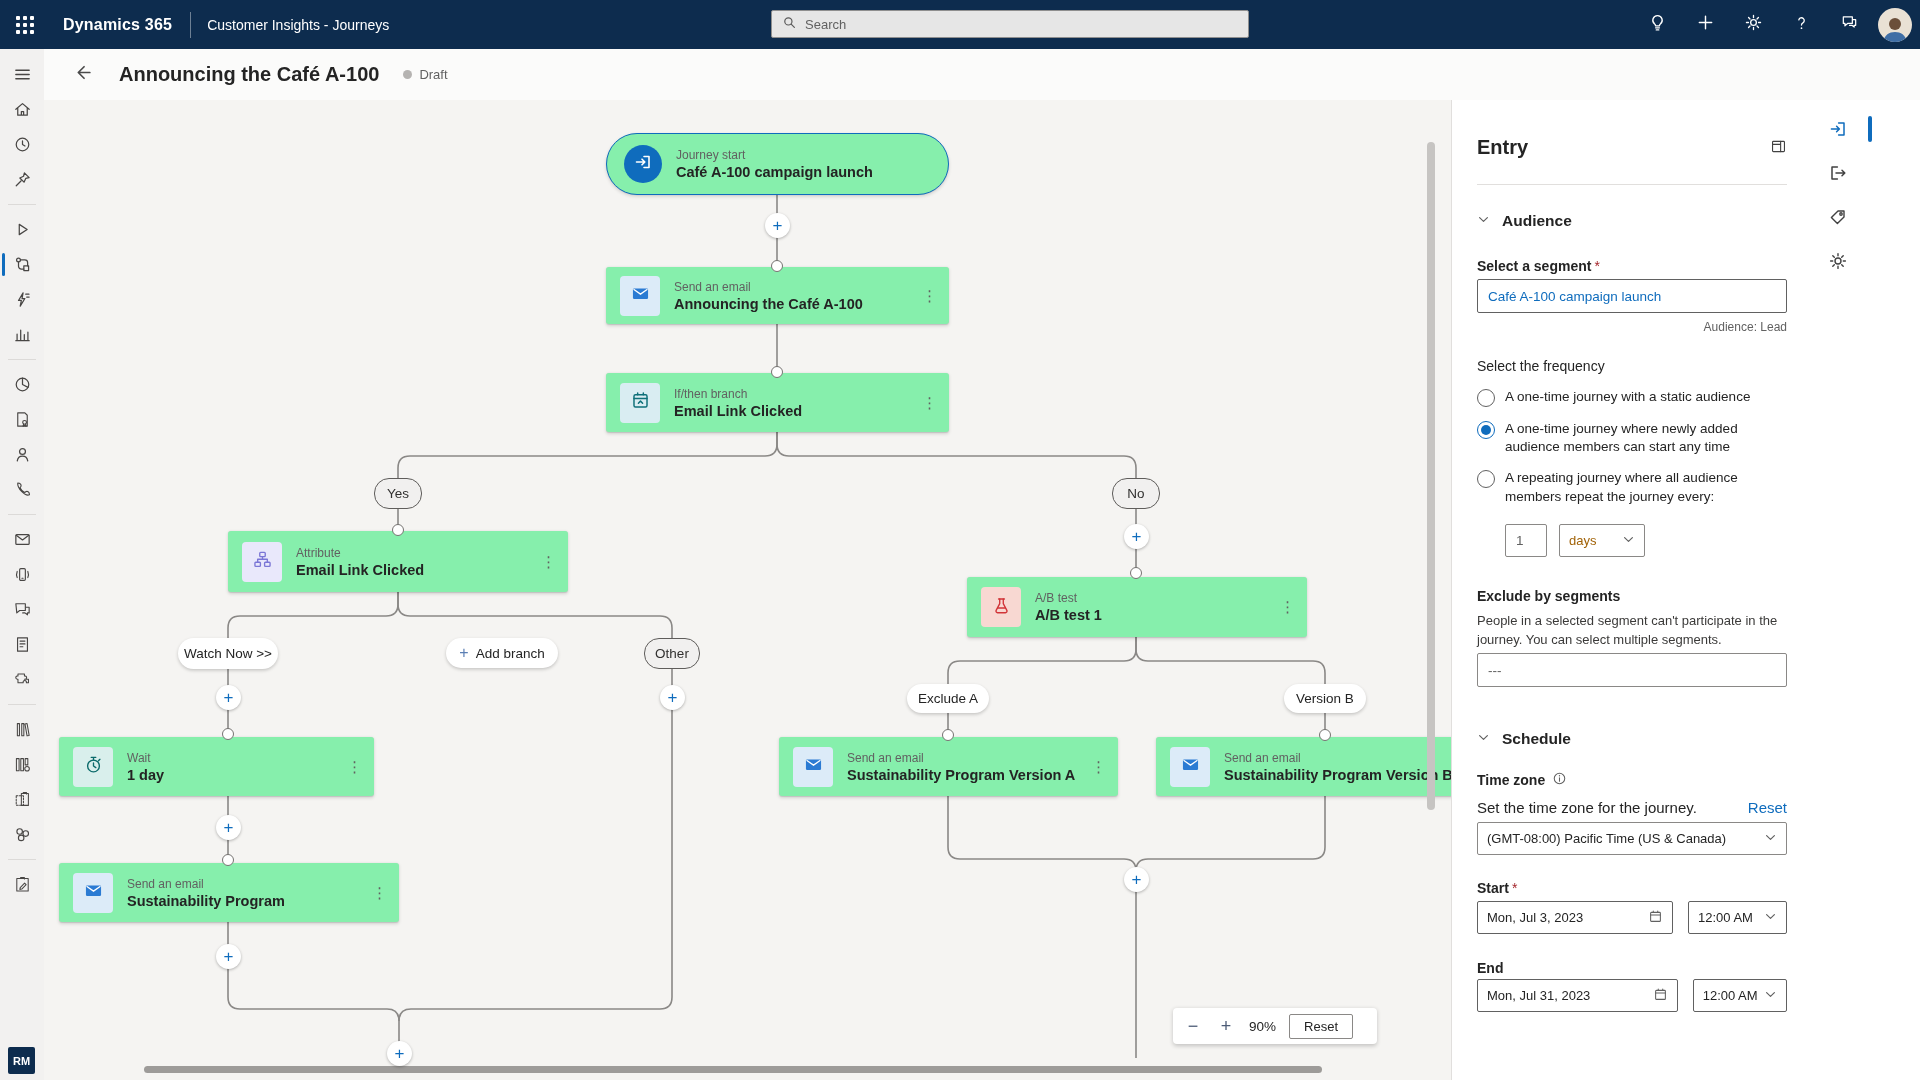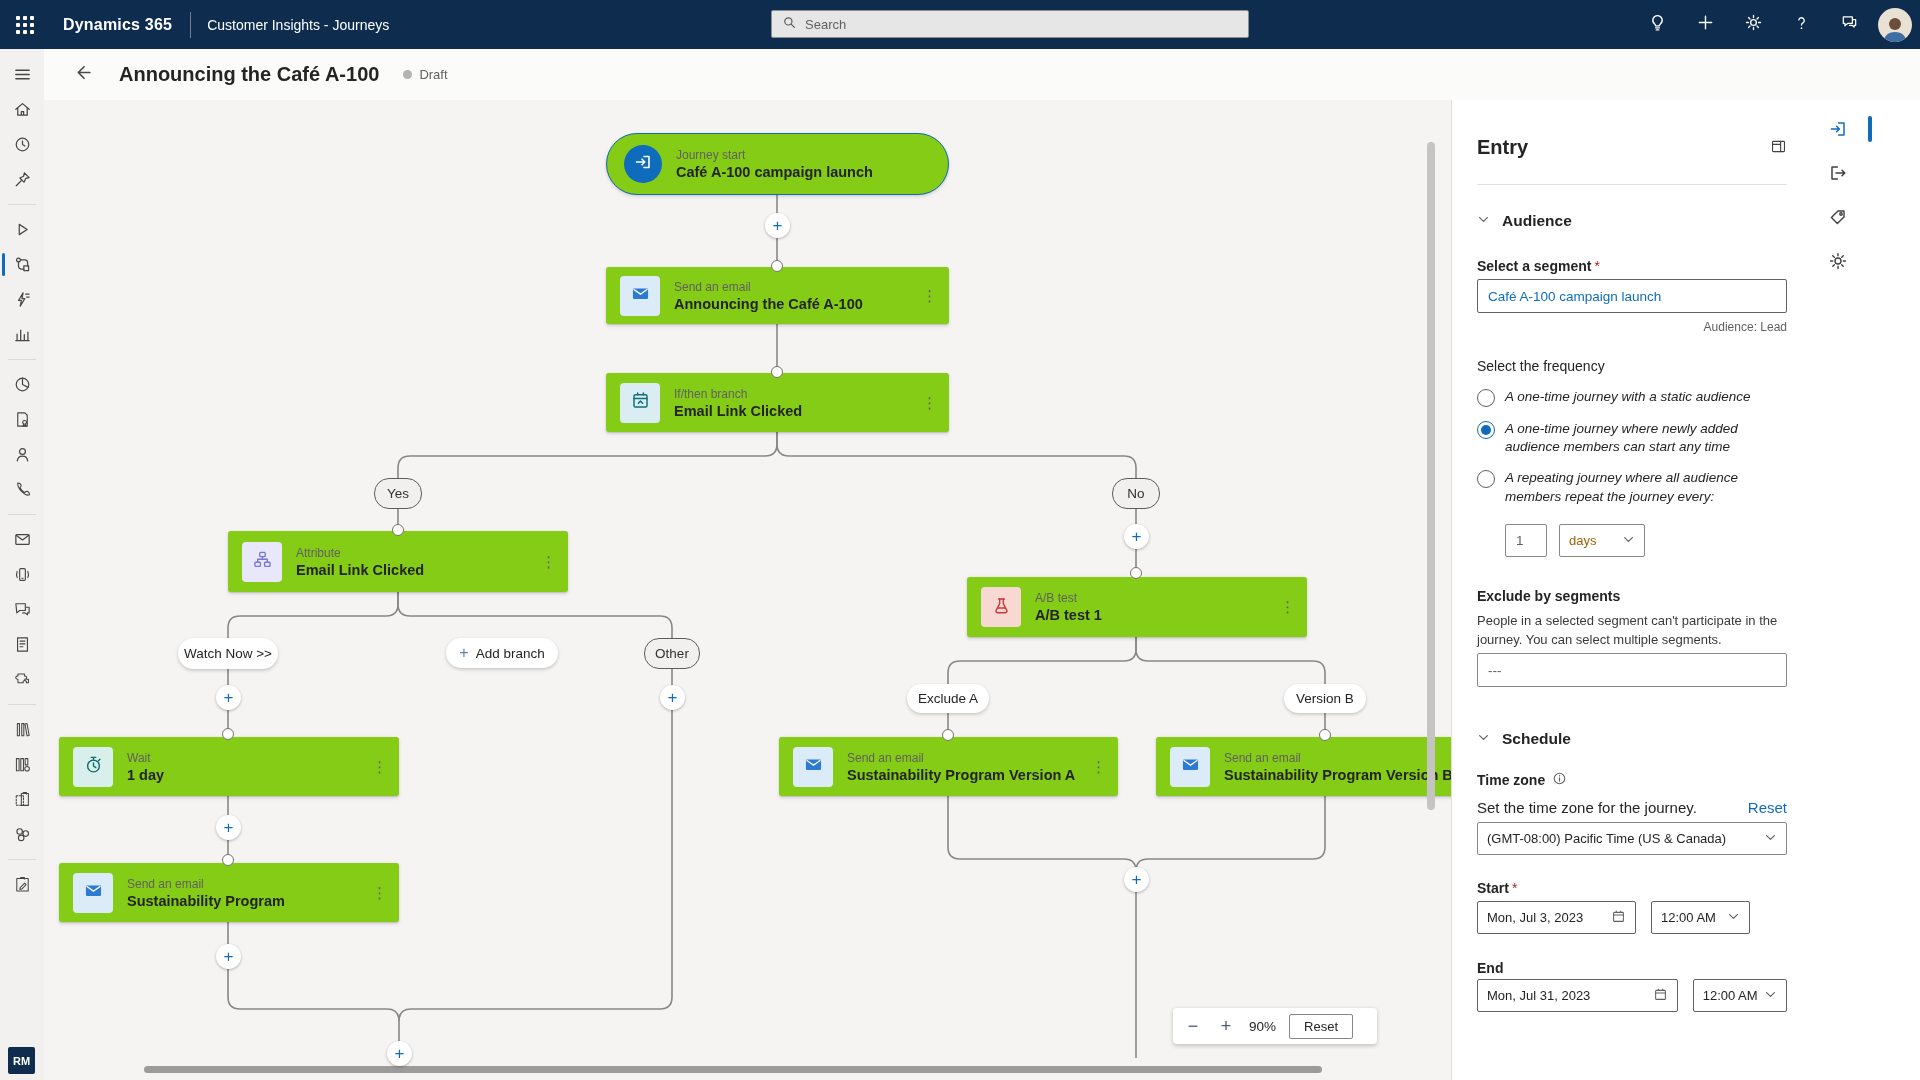--- a/index.html
+++ b/index.html
@@ -43,21 +43,21 @@
   #leftrail .rail-items { display:flex; flex-direction:column; align-items:center; padding-top:8px; }
   .rail-item { position:relative; width:44px; height:35px; display:flex; align-items:center; justify-content:center; color:#484644; cursor:pointer; }
   .rail-item.selected::before { content:""; position:absolute; left:2px; top:6px; width:3px; height:23px; background:#0f6cbd; border-radius:2px; }
   .rail-div { width:28px; height:1px; background:#dcdad8; margin:7px 0; }
   #rm-badge { left:8px; top:1047px; width:27px; height:27px; background:#0d2c4e; color:#fff; font-size:11px; font-weight:bold; display:flex; align-items:center; justify-content:center; border-radius:2px; z-index:40; }
 
   
   #canvas { left:44px; top:100px; width:1407px; height:980px; background:#f5f4f2; overflow:hidden; }
   #wires { position:absolute; left:0; top:0; }
   #wires path { stroke:#8a8886; stroke-width:1.6; fill:none; }
-  .node { position:absolute; background:#84cc16; border-radius:3px; box-shadow:0 1.6px 3.6px rgba(0,0,0,.14), 0 .3px .9px rgba(0,0,0,.1); display:flex; align-items:center; cursor:pointer; }
+  .node { position:absolute; background:#86efac; border-radius:3px; box-shadow:0 1.6px 3.6px rgba(0,0,0,.14), 0 .3px .9px rgba(0,0,0,.1); display:flex; align-items:center; cursor:pointer; }
   .node .nicon { width:40px; height:40px; border-radius:4px; margin-left:14px; display:flex; align-items:center; justify-content:center; flex:none; }
   .node .ntext { margin-left:14px; min-width:0; }
   .node .nlabel { font-size:12px; color:#616161; }
   .node .ntitle { font-size:14.5px; font-weight:bold; color:#242424; margin-top:2px; white-space:nowrap; }
   .node .kebab { position:absolute; right:12px; top:50%; transform:translateY(-50%); color:#616161; font-size:15px; letter-spacing:0; cursor:pointer; }
   #node-start { border:1.5px solid #0f6cbd; border-radius:32px; }
   #node-start .nicon { width:38px; height:38px; border-radius:50%; background:#0f6cbd; margin-left:17px; color:#fff; }
   .ic-email { background:#dcebf8; color:#2b7bd3; }
   .ic-ifthen { background:#d9edf2; color:#0e7079; }
   .ic-attr { background:#e9e8fb; color:#7b76d6; }
@@ -81,21 +81,21 @@
   .p-abs { position:absolute; left:25px; width:310px; }
   #panel-title { font-size:20px; font-weight:bold; }
   .sec-head { display:flex; align-items:center; gap:12px; font-size:15.5px; font-weight:bold; color:#242424; cursor:pointer; }
   .sec-head svg { color:#616161; }
   .f-label { font-weight:bold; font-size:14px; }
   .req { color:#a4262c; margin-left:3px; }
   .t-input { border:1px solid #616161; border-radius:2px; height:34px; display:flex; align-items:center; padding:0 10px; background:#fff; font-size:13.5px; cursor:text; }
   .t-input.link { color:#0f6cbd; }
   .muted { color:#a16207; }
   .note { font-size:12px; color:#616161; text-align:right; }
-  .radio-row { display:flex; gap:10px; margin-bottom:13px; cursor:pointer;font-style:italic; }
+  .radio-row { display:flex; gap:10px; margin-bottom:13px; cursor:pointer; }
   .radio { width:18px; height:18px; border-radius:50%; border:1px solid #616161; flex:none; position:relative; background:#fff; margin-top:1px; }
   .radio.on { border:1px solid #0f6cbd; }
   .radio.on::after { content:""; position:absolute; left:3px; top:3px; width:10px; height:10px; border-radius:50%; background:#0f6cbd; }
   .radio-label { font-size:13.5px; line-height:1.35; color:#242424; }
   .select { border:1px solid #8a8886; border-radius:2px; height:33px; display:flex; align-items:center; padding:0 9px; justify-content:space-between; font-size:13px; color:#242424; cursor:pointer; background:#fff; }
   .select .chev { color:#616161; }
   .link { color:#0f6cbd; cursor:pointer; }
   .p-desc { font-size:13px; color:#3b3a39; line-height:1.45; }
 
   
@@ -441,21 +441,21 @@
               <path d="M10 7.2v2.6M5.4 12.6V9.8h9.2v2.8"></path>
             </svg></i>
         </div>
       <div class="ntext">
         <div class="nlabel">Attribute</div>
         <div class="ntitle">Email Link Clicked</div>
       </div>
       <span class="kebab">⋮</span>
     </div>
 
-    <div class="node" style="left:15px;top:637px;width:340px;height:59px;">
+    <div class="node" style="left:15px;top:637px;width:315px;height:59px;">
       <div class="nicon ic-wait">
           <i><svg width="21" height="21" viewBox="0 0 20 20" fill="none" stroke="currentColor" stroke-width="1.3" stroke-linecap="round" stroke-linejoin="round">
               <circle cx="10" cy="11.4" r="5.6"></circle>
               <path d="M10 8.6v2.8l2.2 1.6M7.8 3.2h4.4M10 3.2v2.4M14.8 6.4l1.3-1.3"></path>
             </svg></i>
         </div>
       <div class="ntext">
         <div class="nlabel">Wait</div>
         <div class="ntitle">1 day</div>
       </div>
@@ -632,21 +632,21 @@
         <span>(GMT-08:00) Pacific Time (US &amp; Canada)</span>
         <i class="chev"><svg width="13" height="13" viewBox="0 0 20 20" fill="none" stroke="currentColor" stroke-width="1.8" stroke-linecap="round" stroke-linejoin="round">
               <path d="M4 7l6 6 6-6"></path>
             </svg></i>
       </div>
 
       <div class="p-abs" style="top:780px;">
         <span class="f-label">Start</span><span class="req">*</span>
       </div>
       <div class="p-abs" style="top:801px;display:flex;gap:15px;">
-        <div class="select" style="width:159px;border-color:#616161;">
+        <div class="select" style="width:196px;border-color:#616161;">
           <span>Mon, Jul 3, 2023</span>
           <i class="chev"><svg width="15" height="15" viewBox="0 0 20 20" fill="none" stroke="currentColor" stroke-width="1.4" stroke-linecap="round" stroke-linejoin="round">
                 <rect x="3.5" y="4.5" width="13" height="12" rx="1"></rect>
                 <path d="M3.5 8h13M7 4.5V2.8M13 4.5V2.8"></path>
               </svg></i>
         </div>
         <div class="select" style="width:99px;border-color:#616161;">
           <span>12:00 AM</span>
           <i class="chev"><svg width="13" height="13" viewBox="0 0 20 20" fill="none" stroke="currentColor" stroke-width="1.8" stroke-linecap="round" stroke-linejoin="round">
                 <path d="M4 7l6 6 6-6"></path>

